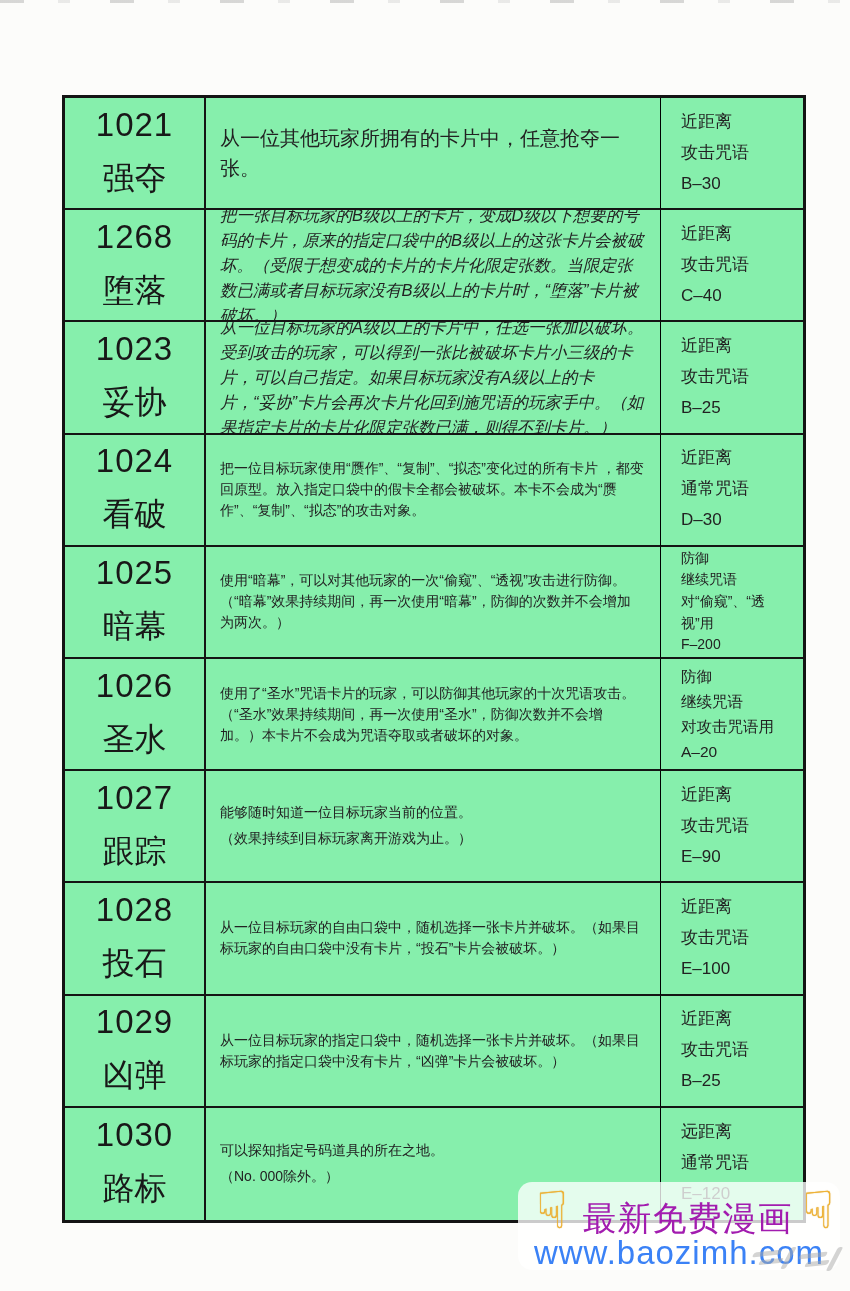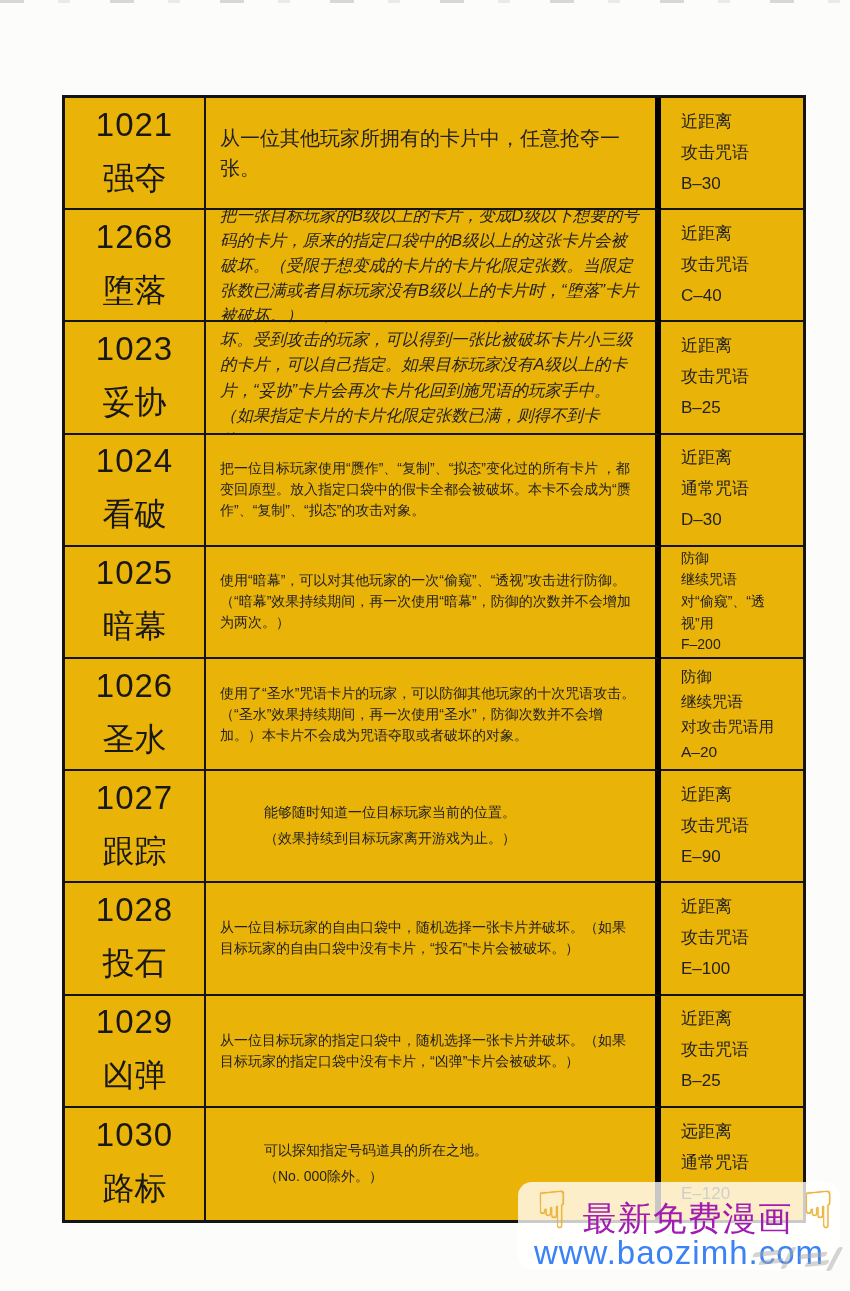--- a/index.html
+++ b/index.html
@@ -23,42 +23,42 @@
   }
   
   .gi-table{
     position:absolute;left:62px;top:95px;
     width:744px;height:1128px;
     box-sizing:border-box;
     border:3px solid #141414;
     display:grid;
     grid-template-columns:141px 455px 1fr;
     grid-template-rows:repeat(10,1fr);
-    background:#eab308;
+    background:#86efac;
   }
   .row{display:contents;}
   .cell{
     box-sizing:border-box;
     overflow:hidden;
   }
   .c1{border-right:2px solid #141414;
       display:flex;flex-direction:column;align-items:center;justify-content:center;gap:13px;}
-  .c2{border-right:6px solid #000000;
+  .c2{border-right:1px solid #000000;
       display:flex;align-items:center;padding:6px 16px 6px 14px;}
   .row:not(:last-child) .cell{border-bottom:2px solid #141414;}
   .card-number{font-size:33px;letter-spacing:1px;color:#181818;}
   .card-name{font-size:32px;color:#181818;}
   .desc{
     font-size:14px;line-height:1.5;
     white-space:pre-line;
     color:#222;
   }
   .desc-sm .desc{font-size:16.5px;line-height:1.52;font-style:italic;}
   .desc-lg .desc{font-size:20px;}
-  .desc-sparse .desc{line-height:1.85;margin-left:44px;}
+  .desc-sparse .desc{line-height:1.85;}
   .c3{display:flex;flex-direction:column;justify-content:center;
       padding-left:20px;padding-right:6px;
       font-size:17px;line-height:1.82;color:#222;}
   .type-sm .c3{font-size:14px;line-height:1.55;}
   .type-md .c3{font-size:15.5px;line-height:1.62;}
   
   .watermark{
     position:absolute;left:518px;top:1182px;
     width:322px;height:88px;
     background:rgba(255,255,255,.78);

